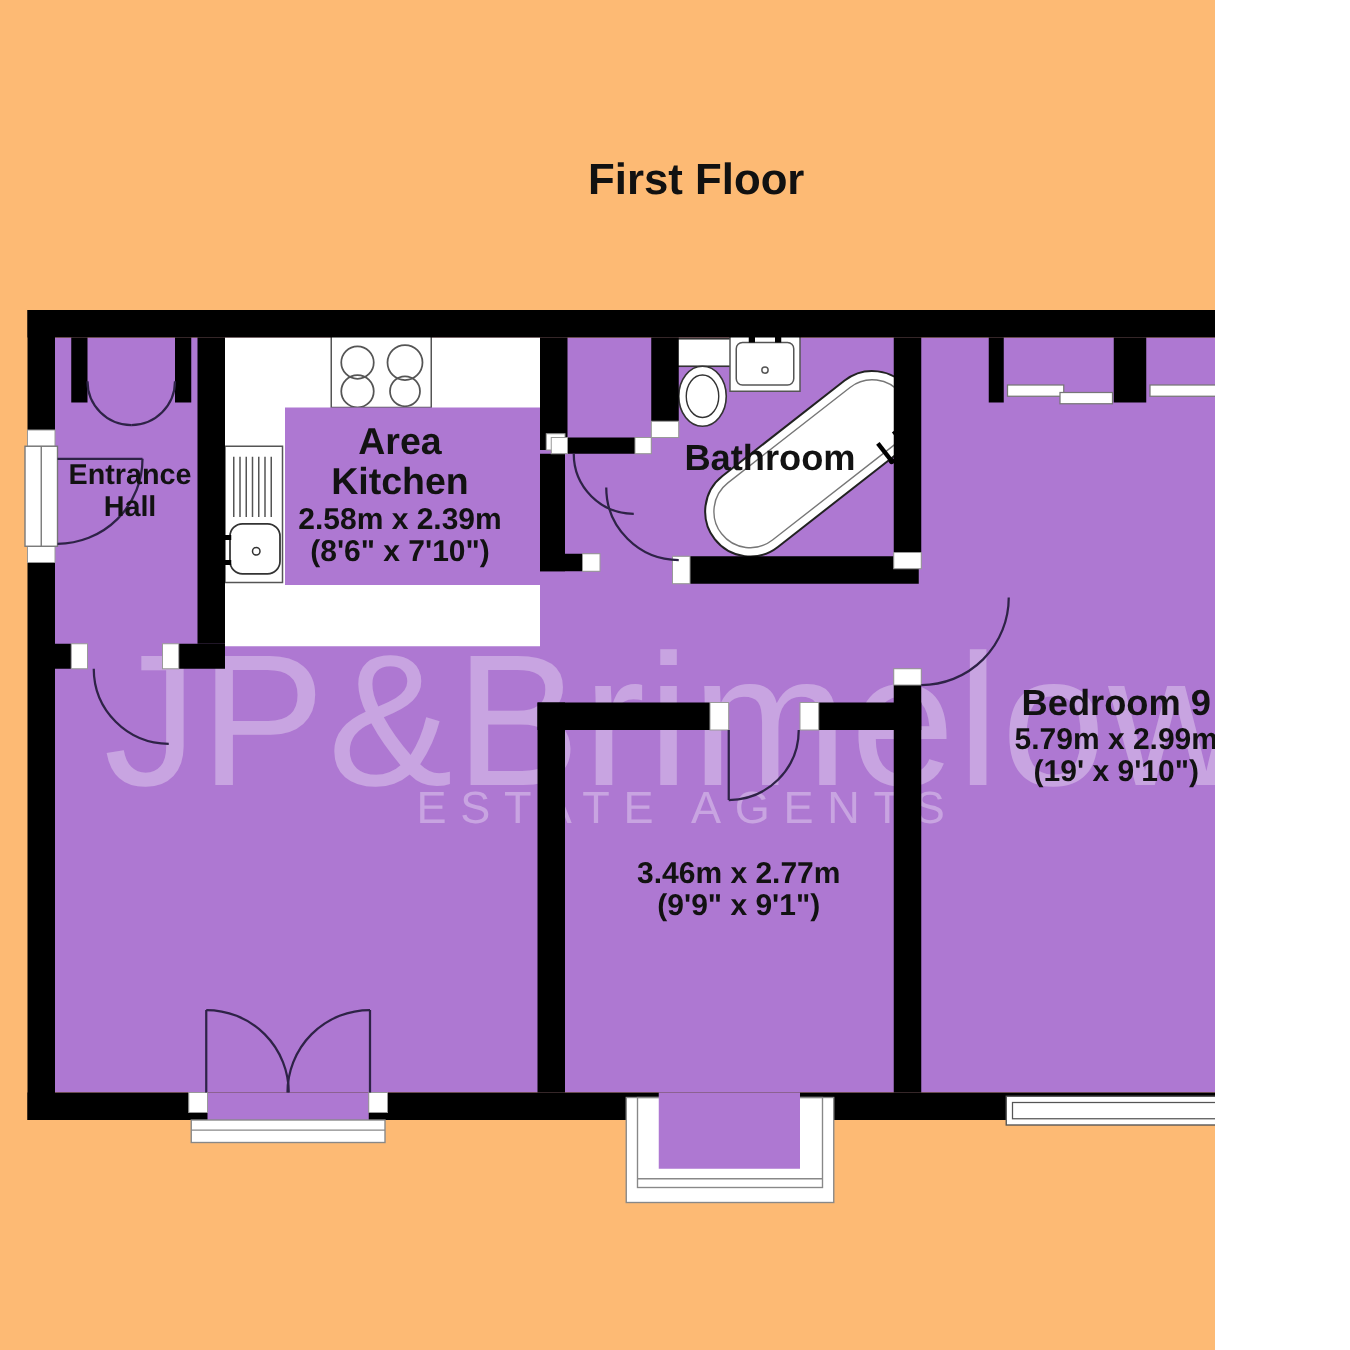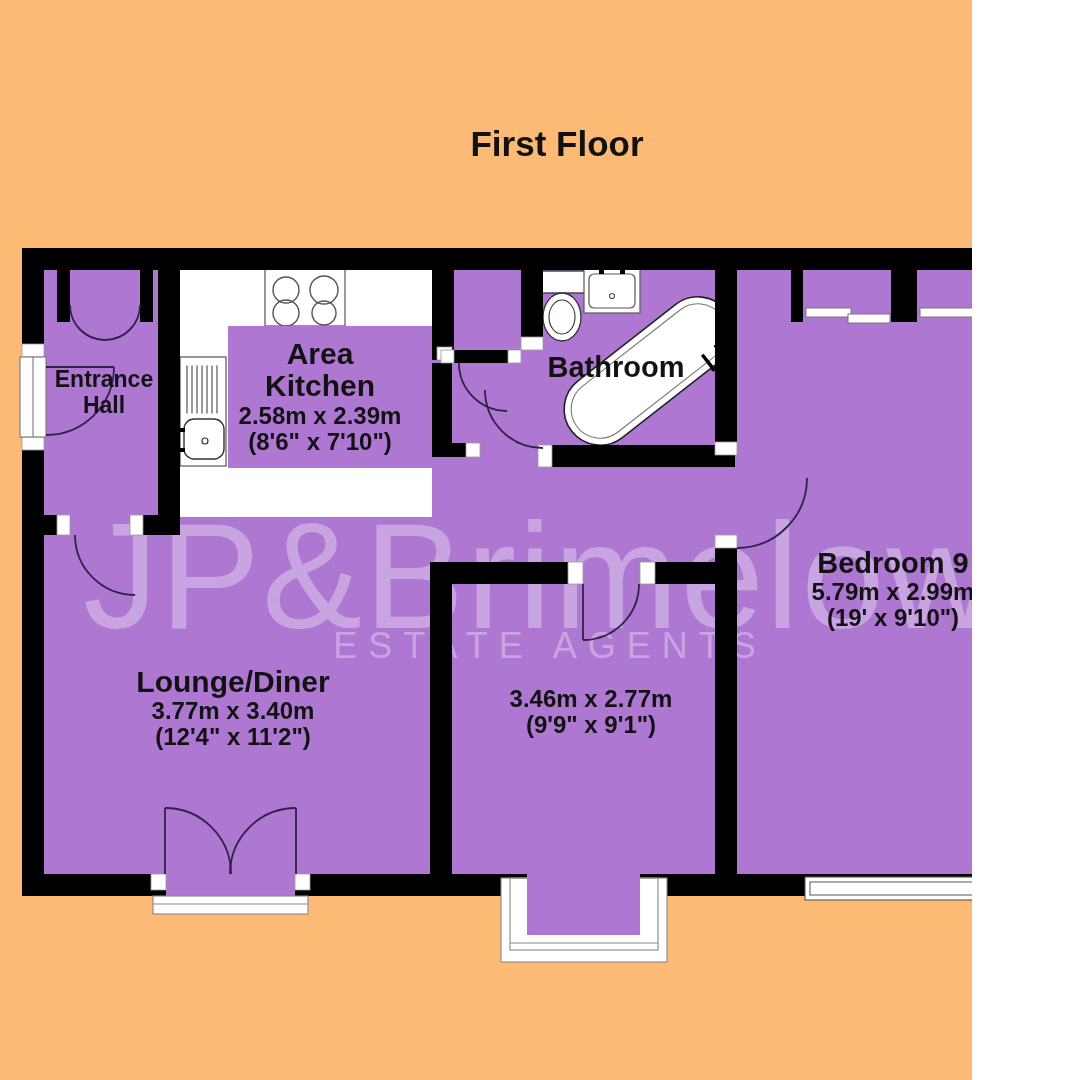--- a/index.html
+++ b/index.html
@@ -230,25 +230,20 @@
     <div class="rname big">Area</div>
     <div class="rname big">Kitchen</div>
     <div class="rdim">2.58m x 2.39m</div>
     <div class="rdim">(8'6" x 7'10")</div>
   </div>
 
   <div class="room-label" style="left:616px;top:352px;">
     <div class="rname">Bathroom</div>
   </div>
 
-  <div class="room-label" style="left:233px;top:666px;">
-    <div class="rname big">Lounge/Diner</div>
-    <div class="rdim">3.77m x 3.40m</div>
-    <div class="rdim">(12'4" x 11'2")</div>
-  </div>
 
   <div class="room-label" style="left:591px;top:686px;">
     <div class="rdim">3.46m x 2.77m</div>
     <div class="rdim">(9'9" x 9'1")</div>
   </div>
 
   <div class="room-label" style="left:893px;top:548px;">
     <div class="rname">Bedroom 9</div>
     <div class="rdim">5.79m x 2.99m</div>
     <div class="rdim">(19' x 9'10")</div>

